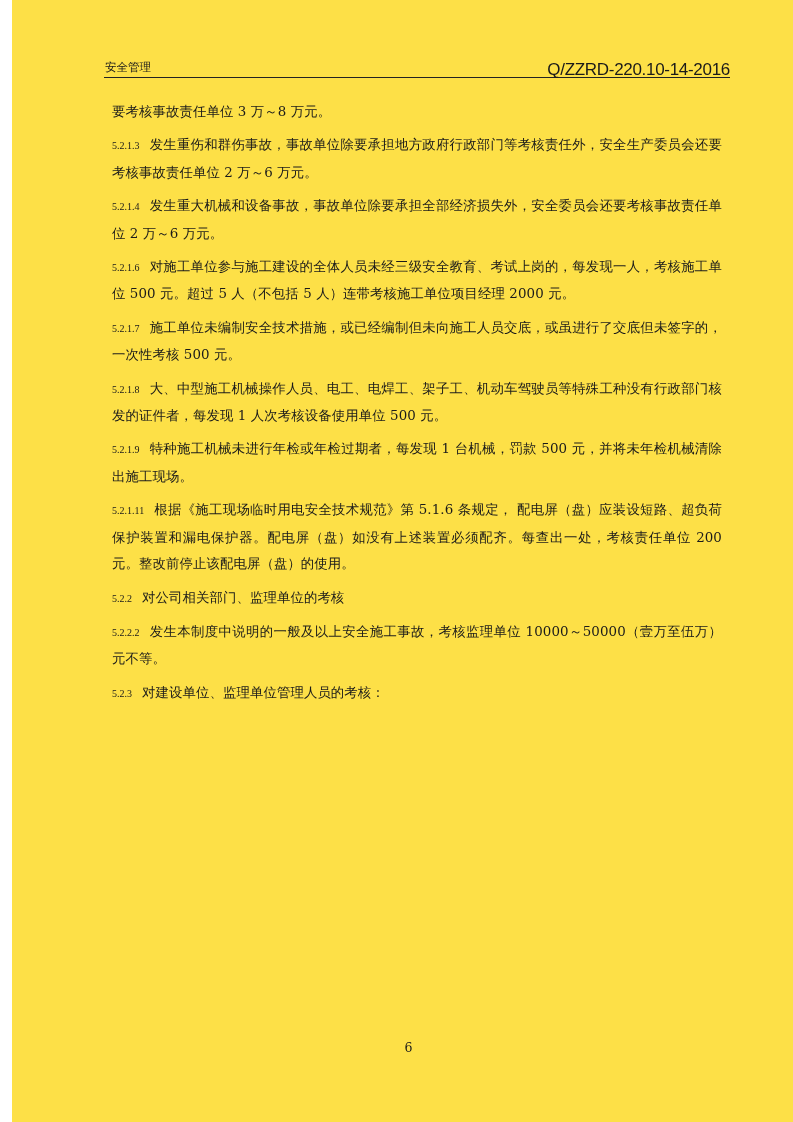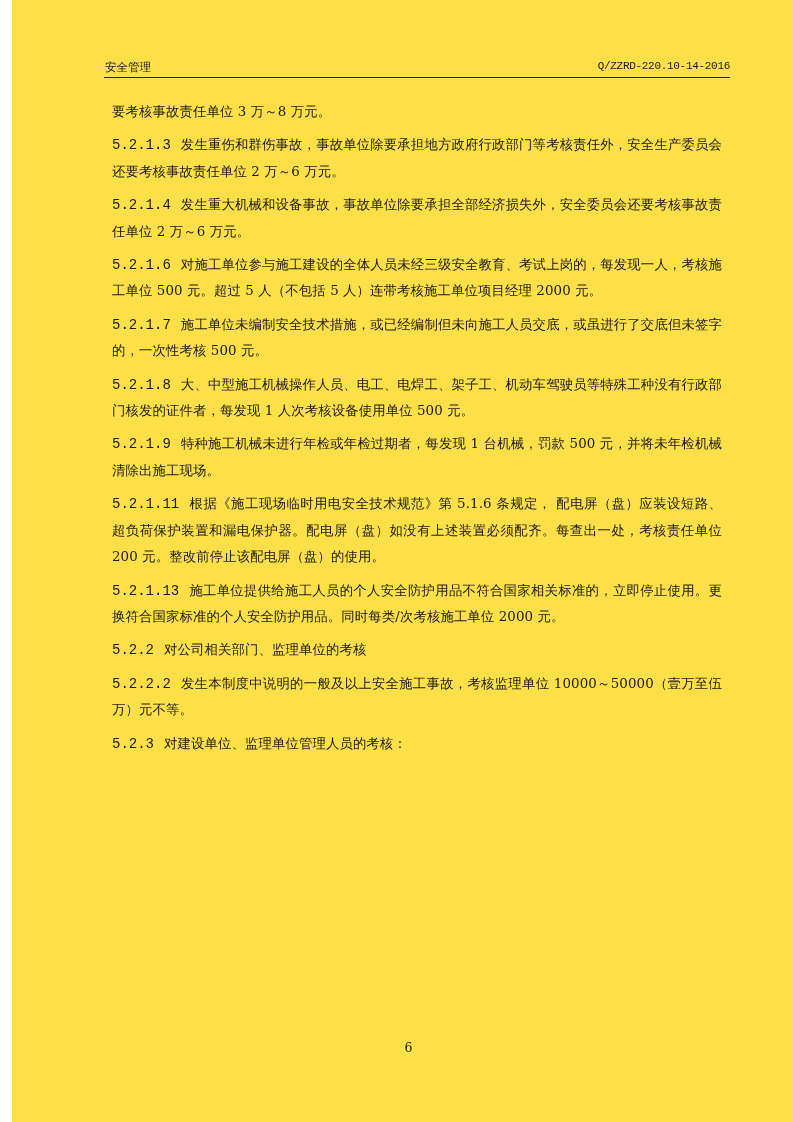--- a/index.html
+++ b/index.html
@@ -2,44 +2,43 @@
 <html><head>
 <meta charset="utf-8">
 <style>
   html, body { margin: 0; padding: 0; background: #ffffff; }
   body { width: 793px; height: 1122px; position: relative; overflow: hidden;
          font-family: "DejaVu Serif", "Liberation Serif", serif; color: #1a1a1a; }
   .page { position: absolute; left: 12px; top: 0; width: 793px; height: 1122px; background: #fde047; }
   .header { position: absolute; left: 92px; top: 59px; width: 626px; height: 18px;
             border-bottom: 1.3px solid #222; font-size: 11.5px; }
   .header .left { position: absolute; left: 1px; top: 1px; }
-  .header .right { position: absolute; right: 0; top: 1px; font-family: Liberation Mono, monospace; font-size: 11px; letter-spacing: -0.3px; }
+  .header .right { position: absolute; right: 0; top: 1px; font-family: Liberation Sans, sans-serif; font-size: 17px; letter-spacing: -0.3px; }
   .body { position: absolute; left: 93px; top: 92px; width: 624px; }
   .para { font-size: 13.4px; line-height: 26.4px; text-align: justify; text-align-last: left; letter-spacing: 0.1px; margin: 7px; }
-  .num { font-family: Liberation Mono, monospace; font-size: 14px; margin-right: 10px; letter-spacing: 0; }
+  .num { font-family: Liberation Serif, serif; font-size: 10px; margin-right: 10px; letter-spacing: 0; }
   .footer { position: absolute; left: 0; width: 793px; top: 1040px; text-align: center; font-size: 12.5px; }
 </style>
 </head>
 <body>
 
 <div class="page">
   <div class="header">
     <span class="left">安全管理</span>
     <span class="right">Q/ZZRD-220.10-14-2016</span>
   </div>
 
   <div class="body" id="body">
       <p class="para"><span>要考核事故责任单位 3 万～8 万元。</span></p>
       <p class="para"><span class="num">5.2.1.3</span><span>发生重伤和群伤事故，事故单位除要承担地方政府行政部门等考核责任外，安全生产委员会还要考核事故责任单位 2 万～6 万元。</span></p>
       <p class="para"><span class="num">5.2.1.4</span><span>发生重大机械和设备事故，事故单位除要承担全部经济损失外，安全委员会还要考核事故责任单位 2 万～6 万元。</span></p>
       <p class="para"><span class="num">5.2.1.6</span><span>对施工单位参与施工建设的全体人员未经三级安全教育、考试上岗的，每发现一人，考核施工单位 500 元。超过 5 人（不包括 5 人）连带考核施工单位项目经理 2000 元。</span></p>
       <p class="para"><span class="num">5.2.1.7</span><span>施工单位未编制安全技术措施，或已经编制但未向施工人员交底，或虽进行了交底但未签字的，一次性考核 500 元。</span></p>
       <p class="para"><span class="num">5.2.1.8</span><span>大、中型施工机械操作人员、电工、电焊工、架子工、机动车驾驶员等特殊工种没有行政部门核发的证件者，每发现 1 人次考核设备使用单位 500 元。</span></p>
       <p class="para"><span class="num">5.2.1.9</span><span>特种施工机械未进行年检或年检过期者，每发现 1 台机械，罚款 500 元，并将未年检机械清除出施工现场。</span></p>
       <p class="para"><span class="num">5.2.1.11</span><span>根据《施工现场临时用电安全技术规范》第 5.1.6 条规定， 配电屏（盘）应装设短路、超负荷保护装置和漏电保护器。配电屏（盘）如没有上述装置必须配齐。每查出一处，考核责任单位 200 元。整改前停止该配电屏（盘）的使用。</span></p>
-      <p class="para"><span class="num">5.2.1.13</span><span>施工单位提供给施工人员的个人安全防护用品不符合国家相关标准的，立即停止使用。更换符合国家标准的个人安全防护用品。同时每类/次考核施工单位 2000 元。</span></p>
       <p class="para"><span class="num">5.2.2</span><span>对公司相关部门、监理单位的考核</span></p>
       <p class="para"><span class="num">5.2.2.2</span><span>发生本制度中说明的一般及以上安全施工事故，考核监理单位 10000～50000（壹万至伍万）元不等。</span></p>
       <p class="para"><span class="num">5.2.3</span><span>对建设单位、监理单位管理人员的考核：</span></p>
     </div>
 
   <div class="footer">6</div>
 </div>
 
 </body></html>

